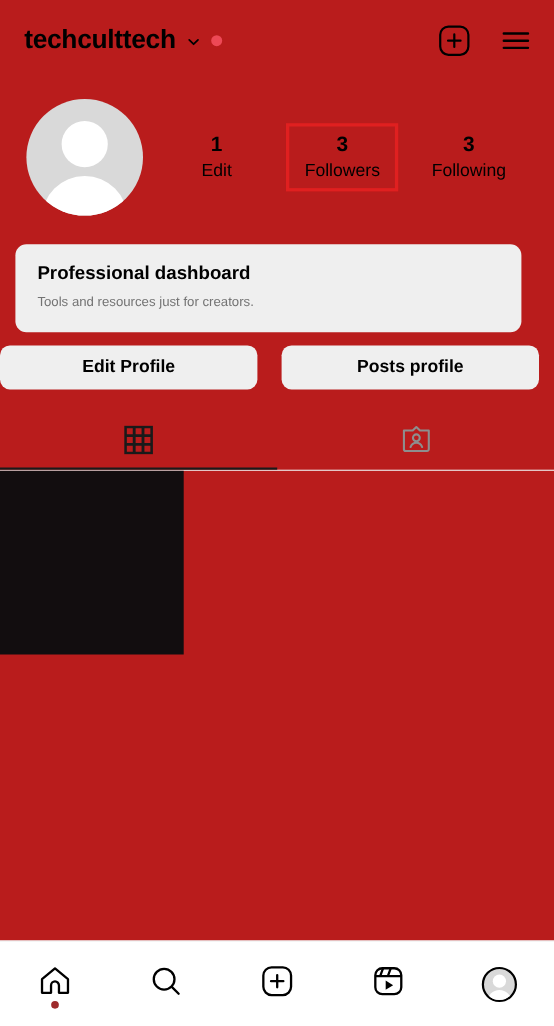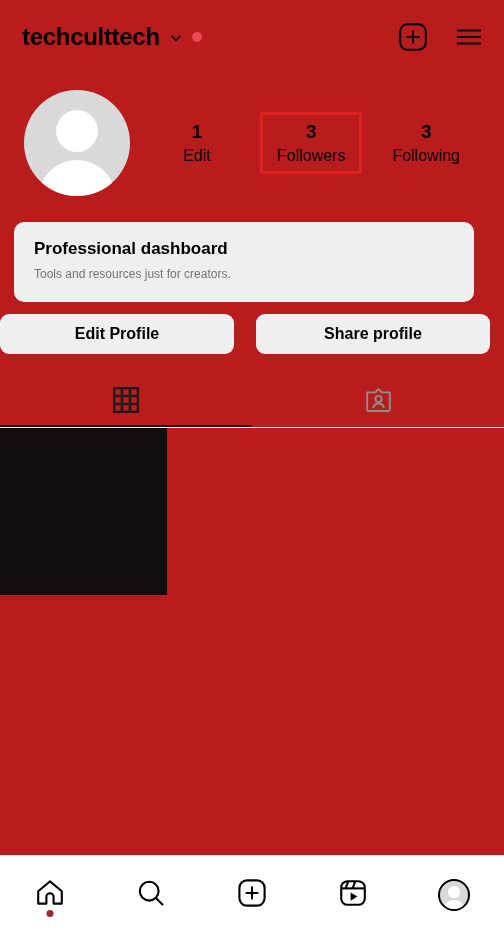--- a/index.html
+++ b/index.html
@@ -233,21 +233,21 @@
     </div>
   </div>
 
   <div class="dashboard-card">
     <div class="dashboard-title">Professional dashboard</div>
     <div class="dashboard-sub">Tools and resources just for creators.</div>
   </div>
 
   <div class="action-row">
     <button class="action-btn">Edit Profile</button>
-    <button class="action-btn">Share profile</button>
+    <button class="action-btn">Posts profile</button>
   </div>
 
   <div class="tabs">
     <div class="tab active">
       <span>
         <svg width="26" height="26" viewBox="0 0 26 26" fill="none">
           <rect x="1" y="1" width="24" height="24" stroke="#1a1a1a" stroke-width="2.6"></rect>
           <path d="M9 1 V25 M17 1 V25 M1 9 H25 M1 17 H25" stroke="#1a1a1a" stroke-width="2.6"></path>
         </svg>
       </span>

